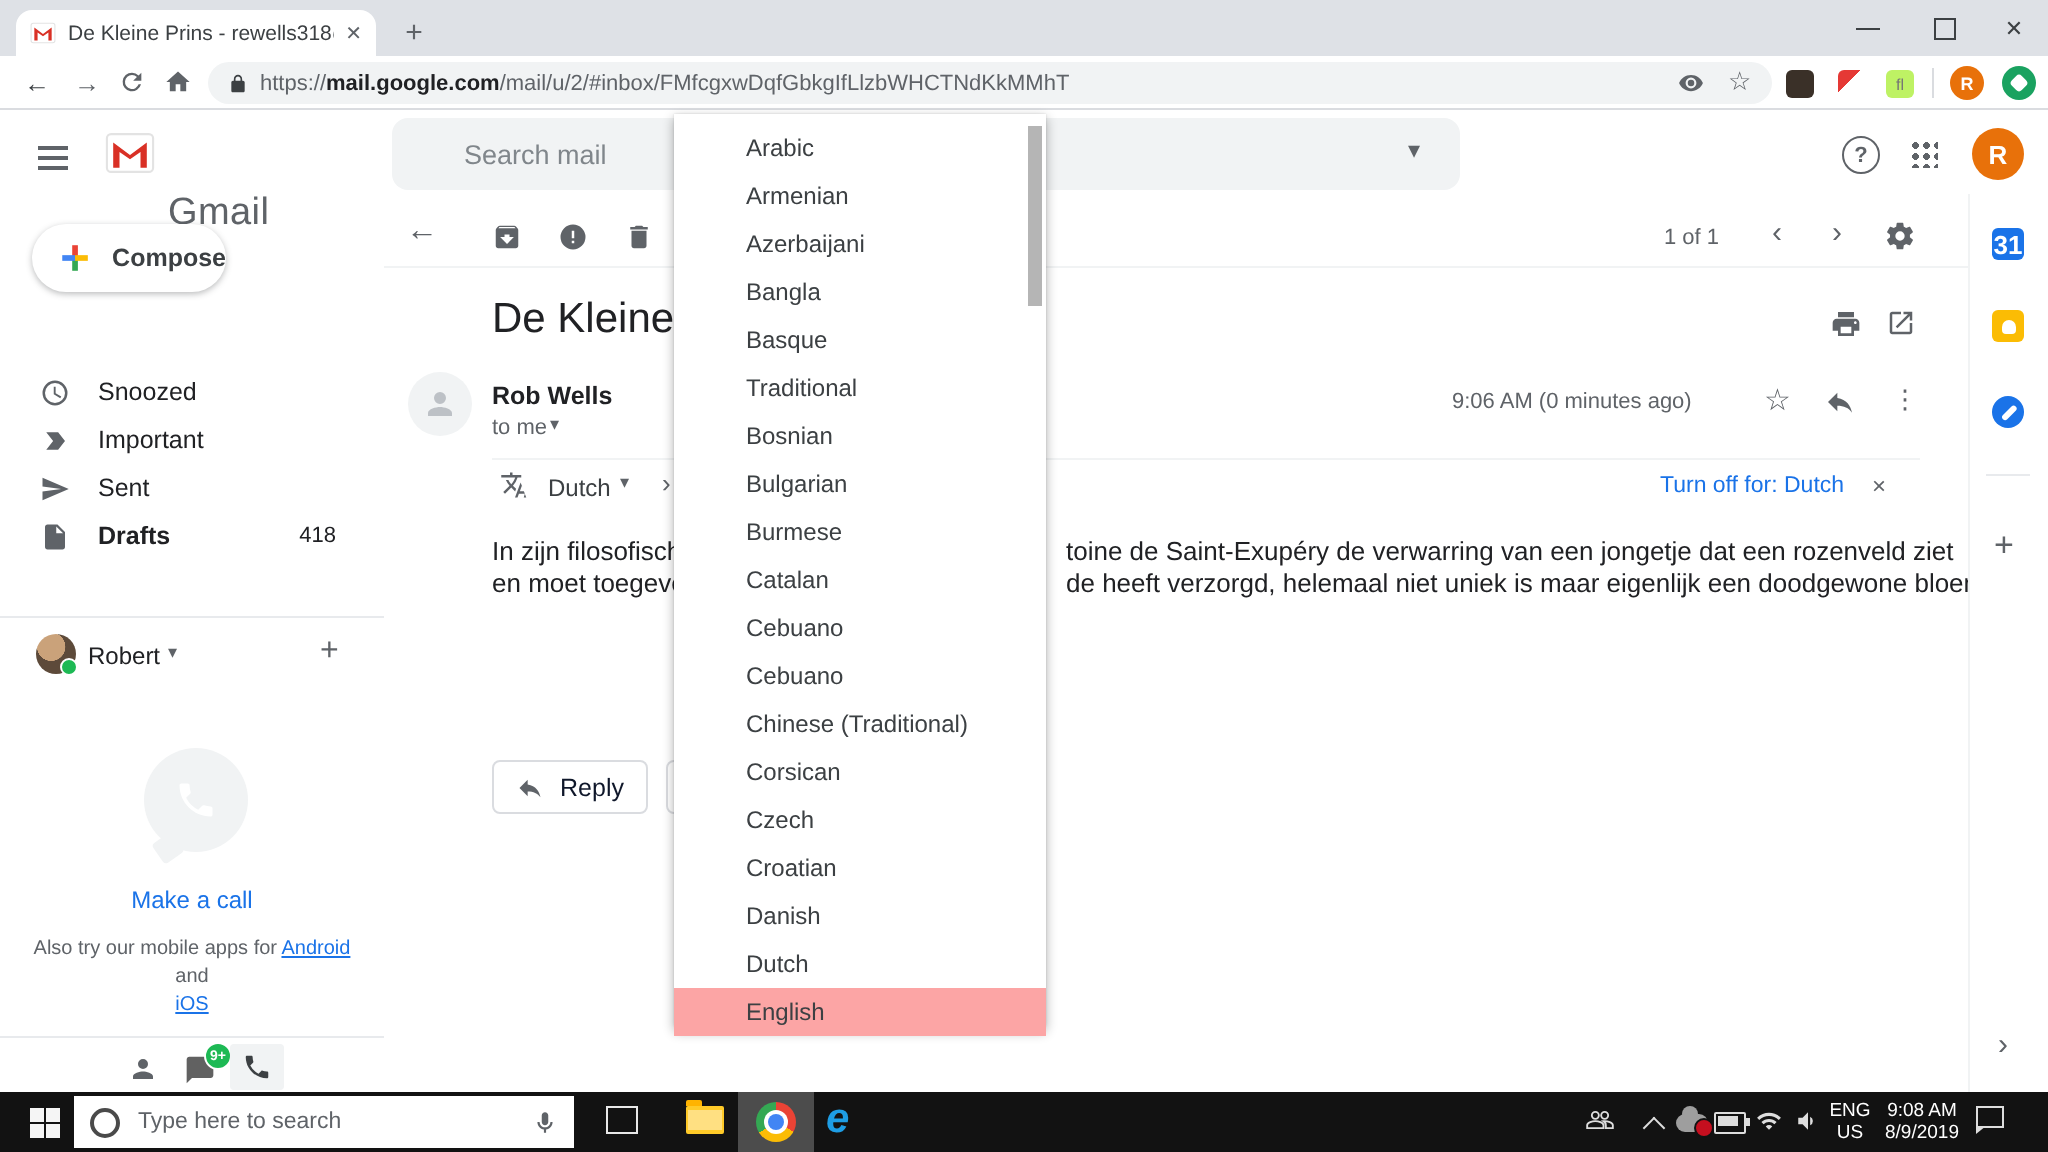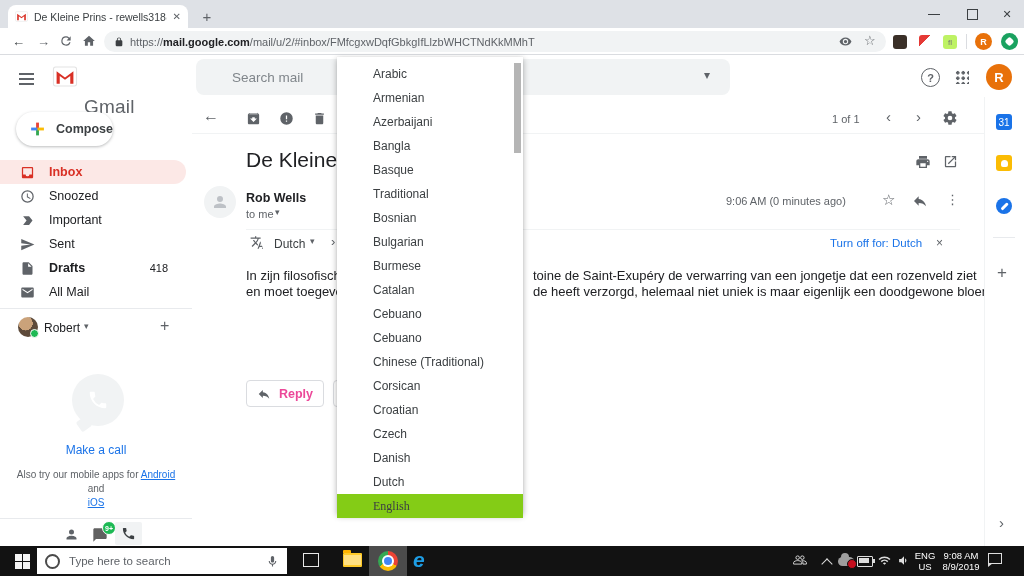--- a/index.html
+++ b/index.html
@@ -70,31 +70,31 @@
   .subject{position:absolute;left:246px;top:148px;font-size:21px;color:#202124;}
   .metatime{font-size:11px;color:#5f6368;}
   .sbold{font-size:12.5px;font-weight:700;color:#202124;}
   .tome{font-size:11px;color:#5f6368;}
   .translaterow{position:absolute;left:246px;top:229px;width:714px;height:26px;border-top:1px solid #f1f3f4;}
   .tlang{font-size:12px;color:#3c4043;}
   .turnoff{font-size:11.5px;color:#1a73e8;}
   .bodytxt{position:absolute;font-size:13px;color:#202124;white-space:nowrap;}
   .gbtn{position:absolute;top:380px;height:27px;background:#fff;border:1px solid #dadce0;border-radius:4px;
         display:flex;align-items:center;justify-content:center;gap:8px;box-sizing:border-box;}
-  .gbtn span{font-size:12.5px;color:#ec4899;font-weight:700;}
+  .gbtn span{font-size:12.5px;color:#0f172a;font-weight:400;}
 
   
   .rpanel{position:absolute;left:984px;top:97px;width:40px;height:449px;background:#fff;border-left:1px solid #f1f3f4;box-sizing:border-box;}
   .sqicon{position:absolute;width:16px;height:16px;border-radius:3px;display:flex;align-items:center;justify-content:center;}
 
   
   .dropdown{position:absolute;left:337px;top:57px;width:186px;height:457px;background:#fff;z-index:50;
             border-radius:0 0 2px 2px;box-shadow:0 2px 6px rgba(0,0,0,.32),0 0 1px rgba(0,0,0,.15);padding-top:5px;box-sizing:border-box;}
   .ditem{height:24px;line-height:24px;padding-left:36px;font-size:12px;color:#3c4043;cursor:pointer;}
-  .ditem.selected{background:#84cc16;font-family:Liberation Serif, serif;}
+  .ditem.selected{background:#fca5a5;}
   .dthumb{position:absolute;right:2px;top:6px;width:7px;height:90px;background:#b5b5b5;}
 
   
   .taskbar{position:absolute;left:0;top:546px;width:1024px;height:30px;background:#121212;}
   .winflag{position:absolute;left:15px;top:554px;width:15px;height:15px;display:grid;
            grid-template-columns:7px 7px;grid-template-rows:7px 7px;gap:1px;}
   .winflag div{background:#f5f5f5;}
   .tsearch{position:absolute;left:37px;top:548px;width:250px;height:26px;background:#fff;display:flex;
            align-items:center;padding:0 8px;box-sizing:border-box;gap:9px;}
   .tsearch .ph{font-size:11.5px;color:#5f6368;flex:1;}
@@ -290,26 +290,20 @@
   <div class="compose">
     <svg width="18" height="18" viewBox="0 0 24 24">
       <rect x="10" y="3" width="4" height="9" fill="#ea4335"></rect>
         <rect x="10" y="12" width="4" height="9" fill="#34a853"></rect>
       <rect x="3" y="10" width="9" height="4" fill="#4285f4"></rect>
         <rect x="12" y="10" width="9" height="4" fill="#fbbc05"></rect>
     </svg>
     <span>Compose</span>
   </div>
 
-  <div class="navitem active" style="top:160px;">
-    <svg width="15" height="15" viewBox="0 0 24 24" style="fill:#d93025;">
-        <use href="#sym-inbox"></use>
-      </svg>
-    <span class="lbl">Inbox</span>
-  </div>
   <div class="navitem" style="top:184px;">
     <svg class="ic" width="15" height="15" viewBox="0 0 24 24">
         <use href="#sym-clock"></use>
       </svg>
     <span class="lbl">Snoozed</span>
   </div>
   <div class="navitem" style="top:208px;">
     <svg class="ic" width="15" height="15" viewBox="0 0 24 24">
         <use href="#sym-important"></use>
       </svg>
@@ -320,26 +314,20 @@
         <use href="#sym-send"></use>
       </svg>
     <span class="lbl">Sent</span>
   </div>
   <div class="navitem" style="top:256px;">
     <svg class="ic" width="15" height="15" viewBox="0 0 24 24">
         <use href="#sym-draft"></use>
       </svg>
     <span class="lbl" style="font-weight:700;">Drafts</span>
     <span class="count">418</span>
-  </div>
-  <div class="navitem" style="top:280px;">
-    <svg class="ic" width="15" height="15" viewBox="0 0 24 24">
-        <use href="#sym-mail"></use>
-      </svg>
-    <span class="lbl">All Mail</span>
   </div>
 
   <div class="sdivider" style="top:308px;"></div>
 
   <div class="abs" style="left:18px;top:317px;width:20px;height:20px;border-radius:50%;background:radial-gradient(circle at 38% 32%,#caa27a 0 38%,#5d4a3a 39% 100%);">
     <span class="abs" style="right:-1px;bottom:-1px;width:7px;height:7px;background:#1db954;border:1.3px solid #fff;border-radius:50%;"></span>
   </div>
   <span class="abs" style="left:44px;top:321px;font-size:12px;color:#202124;">Robert</span>
   <span class="abs" style="left:84px;top:321px;font-size:9px;color:#5f6368;">▾</span>
   <span class="abs" style="left:160px;top:317px;font-size:16px;color:#5f6368;">+</span>
@@ -433,21 +421,21 @@
       </svg>
     <span>Reply</span>
   </div>
   <div class="gbtn" style="left:333px;width:92px;justify-content:flex-start;padding-left:10px;">
     <svg width="14" height="14" viewBox="0 0 24 24" style="fill:#3c4043;">
         <use href="#sym-forward"></use>
       </svg>
   </div>
 
   <div class="rpanel"></div>
-  <div class="sqicon" style="left:996px;top:114px;background:#1a73e8;color:#fff;font-size:10px;font-weight:400;">31</div>
+  <div class="sqicon" style="left:996px;top:114px;background:#1a73e8;color:#fff;font-size:13px;font-weight:700;">31</div>
   <div class="sqicon" style="left:996px;top:155px;background:#fbbc04;">
     <span style="width:7px;height:7px;background:#fff;border-radius:50% 50% 2px 2px;"></span>
   </div>
   <div class="sqicon" style="left:996px;top:198px;background:#1a73e8;border-radius:50%;">
     <span style="width:9px;height:2.5px;background:#fff;transform:rotate(-45deg);border-radius:2px;"></span>
   </div>
   <div class="abs" style="left:993px;top:237px;width:22px;height:1px;background:#e8eaed;"></div>
   <span class="abs" style="left:997px;top:263px;font-size:17px;color:#5f6368;">+</span>
   <span class="abs" style="left:999px;top:514px;font-size:15px;color:#5f6368;">›</span>
 
@@ -459,22 +447,22 @@
     <div class="ditem">Basque</div>
     <div class="ditem">Traditional</div>
     <div class="ditem">Bosnian</div>
     <div class="ditem">Bulgarian</div>
     <div class="ditem">Burmese</div>
     <div class="ditem">Catalan</div>
     <div class="ditem">Cebuano</div>
     <div class="ditem">Cebuano</div>
     <div class="ditem">Chinese (Traditional)</div>
     <div class="ditem">Corsican</div>
+    <div class="ditem">Czech</div>
     <div class="ditem">Croatian</div>
-    <div class="ditem">Czech</div>
     <div class="ditem">Danish</div>
     <div class="ditem">Dutch</div>
     <div class="ditem selected">English</div>
     <div class="dthumb"></div>
   </div>
 
   <div class="taskbar"></div>
   <div class="winflag">
     <div></div>
       <div></div>

